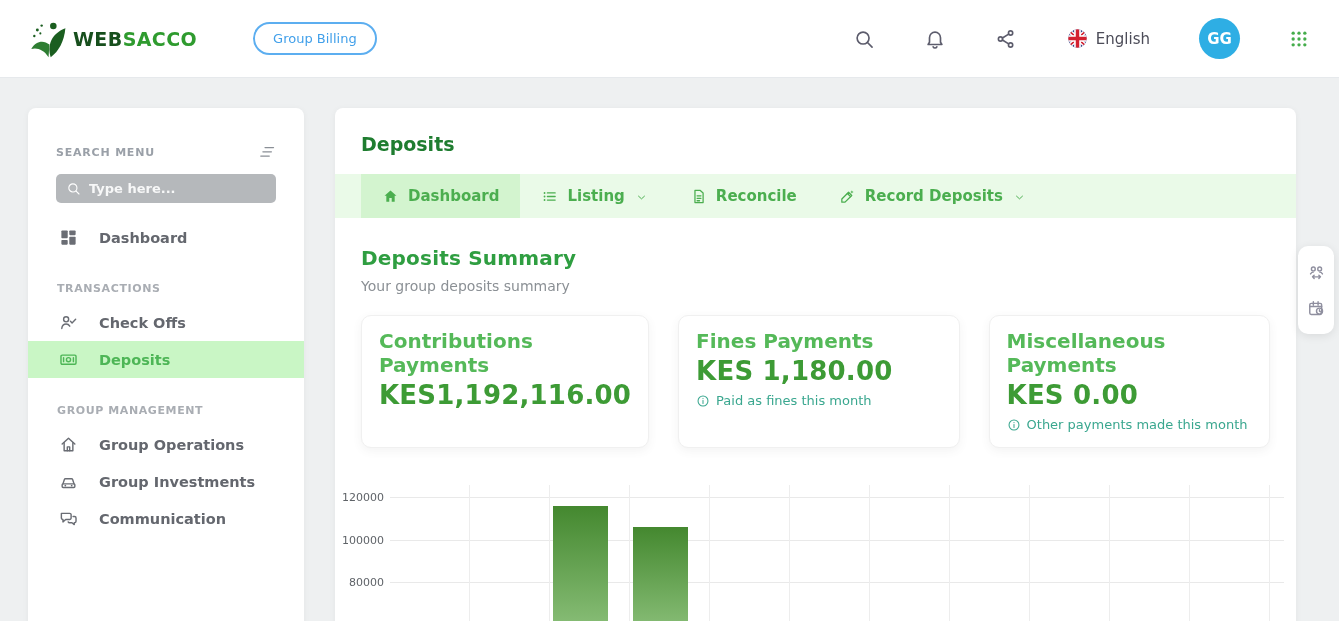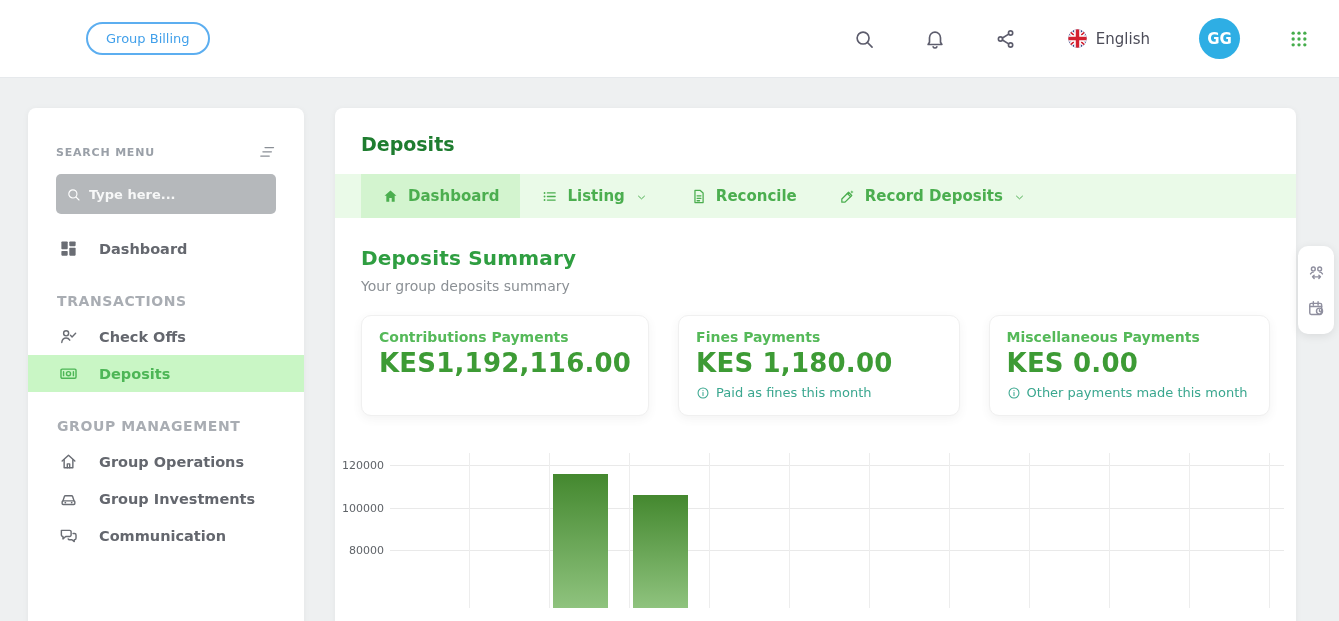--- a/index.html
+++ b/index.html
@@ -28,55 +28,55 @@
             font-size:15px; font-weight:bold; display:flex; align-items:center; justify-content:center; cursor:pointer; }
   .apps { width:20px; height:20px; color:#45ad4b; }
 
   
   .sidebar { position:absolute; left:28px; top:108px; width:276px; height:523px; background:#fff;
              border-radius:8px 8px 0 0; box-shadow:0 1px 6px rgba(40,40,40,.05); overflow:hidden; }
   .sm-row { display:flex; align-items:center; justify-content:space-between; padding:36px 26px 0 28px; }
   .sm-label { font-size:11px; font-weight:bold; color:#9aa0a8; letter-spacing:.8px; }
   .sm-toggle { width:21px; height:17px; color:#8a8f96; cursor:pointer; }
   .sm-toggle svg { width:100%; height:100%; }
-  .sm-input { margin:13px 28px 0; height:40px; background:#b5b8bb; border-radius:5px;
+  .sm-input { margin:13px 28px 0; height:29px; background:#b5b8bb; border-radius:5px;
               display:flex; align-items:center; padding:0 10px; gap:8px; }
   .sm-search-ic { width:15px; height:15px; color:#fff; flex:none; }
   .sm-search-ic svg { width:100%; height:100%; }
   .sm-input input { flex:1; background:transparent; border:none; outline:none; color:#fff;
                     font-weight:bold; font-size:13px; font-family:inherit; min-width:0; }
   .sm-input input::placeholder { color:#fbfbfb; opacity:.95; }
   .snav { margin-top:16px; }
   .s-item { height:37px; display:flex; align-items:center; padding-left:31px; gap:21px;
             font-size:14.5px; font-weight:bold; color:#64676e; cursor:pointer; }
   .s-item .icn { width:19px; height:19px; color:#6a6d74; flex:none; }
   .s-item .icn svg { width:100%; height:100%; }
   .s-item.active { background:#c9f6c5; color:#4db656; }
   .s-item.active .icn { color:#4db656; }
-  .s-head { margin:26px 0 9px 29px; font-size:14px; font-weight:bold; color:#a9adb3; letter-spacing:.6px; }
+  .s-head { margin:26px 0 9px 29px; font-size:11px; font-weight:bold; color:#a9adb3; letter-spacing:.6px; }
 
   
   .main { position:absolute; left:335px; top:108px; width:961px; height:523px; background:#fff;
           border-radius:8px; box-shadow:0 1px 6px rgba(40,40,40,.05); overflow:hidden; }
   .page-title { margin:25px 0 0 26px; font-size:19px; font-weight:600; color:#1f7d30; }
   .tabs { margin-top:19px; height:44px; background:#eafae8; display:flex; align-items:stretch; padding-left:26px; }
   .tab { display:flex; align-items:center; gap:9px; padding:0 21px; font-size:15px; font-weight:bold;
          color:#4bae4f; cursor:pointer; }
   .tab.active { background:#d3f4cf; }
   .tab .icn { width:17px; height:17px; }
   .tab .icn svg { width:100%; height:100%; }
   .tab .chev { width:13px; height:13px; margin-left:1px; }
   .tab .chev svg { width:100%; height:100%; }
   .content { padding:0 26px; }
   .sum-h { margin-top:28px; font-size:20px; font-weight:bold; color:#2f9e41; letter-spacing:.2px; }
   .sum-sub { margin-top:8px; font-size:14px; color:#8b9095; }
   .cards { margin-top:21px; display:flex; gap:29px; }
   .card { flex:1; background:#fff; border:1px solid #f0f0f0; border-radius:10px;
           padding:13px 17px 15px; box-shadow:0 3px 10px rgba(90,90,90,.07); }
-  .card-title { font-size:14px; font-weight:bold; color:#55b959; }
+  .card-title { font-size:20px; font-weight:bold; color:#55b959; }
   .card-amount { margin-top:3px; font-size:26px; font-weight:800; color:#3d9b35; letter-spacing:.2px; }
   .card-note { margin-top:7px; font-size:13px; color:#3aa78f; display:flex; align-items:center; gap:6px; }
   .card-note .icn { width:14px; height:14px; flex:none; }
   .card-note .icn svg { width:100%; height:100%; }
 
   
   .chart { position:relative; height:165px; margin:27px -20px 0 -21px; }
   .yaxis { position:absolute; left:0; top:0; width:44px; height:100%; }
   .ytick { position:absolute; right:0; transform:translateY(-50%); font-size:11px; color:#5f6368; }
   .plot { position:absolute; left:50px; right:6px; top:0; bottom:0; overflow:hidden; }
@@ -90,20 +90,34 @@
                  align-items:center; justify-content:center; gap:17px; color:#8f8f9f; }
   .float-tools .icn { width:19px; height:19px; cursor:pointer; }
   .float-tools .icn svg { width:100%; height:100%; }
 </style>
 </head>
 <body>
 
 <div class="stage">
 
   <header class="hdr">
+    <div class="brand">
+      <span class="brand-mark"><svg viewBox="0 0 44 44" fill="none" stroke="currentColor" stroke-width="1.8" stroke-linecap="round" stroke-linejoin="round">
+            <g stroke="none">
+              <circle cx="27" cy="7" r="3.8" fill="#1b5e20"></circle>
+              <path d="M24 43C19.5 30 24.5 15.5 41 9.5 39.5 25 33 36.5 24 43z" fill="#1b5e20"></path>
+              <path d="M21.5 43C16 34.5 8.5 31.5 1.5 33.5 6.5 24.5 15.5 22.5 22.5 28.5z" fill="#2e7d32"></path>
+              <circle cx="8.5" cy="11.5" r="1.7" fill="#1b5e20"></circle>
+              <circle cx="13.5" cy="6.5" r="1.4" fill="#1b5e20"></circle>
+              <circle cx="5" cy="18.5" r="1.4" fill="#1b5e20"></circle>
+              <circle cx="12" cy="15.5" r="1.2" fill="#1b5e20"></circle>
+            </g>
+          </svg></span>
+      <span class="brand-text"><span class="brand-web">WEB</span><span class="brand-sacco">SACCO</span></span>
+    </div>
     <button class="pill">Group Billing</button>
     <div class="hdr-right">
       <span class="hicon"><svg viewBox="0 0 24 24" fill="none" stroke="currentColor" stroke-width="1.8" stroke-linecap="round" stroke-linejoin="round">
             <circle cx="11" cy="11" r="6.5"></circle>
             <path d="M15.8 15.8L20.8 20.8"></path>
           </svg></span>
       <span class="hicon"><svg viewBox="0 0 24 24" fill="none" stroke="currentColor" stroke-width="1.8" stroke-linecap="round" stroke-linejoin="round">
             <path d="M18 15.5v-5a6 6 0 10-12 0v5L4.5 18h15z"></path>
             <path d="M10 20.5a2.2 2.2 0 004 0"></path>
           </svg></span>

